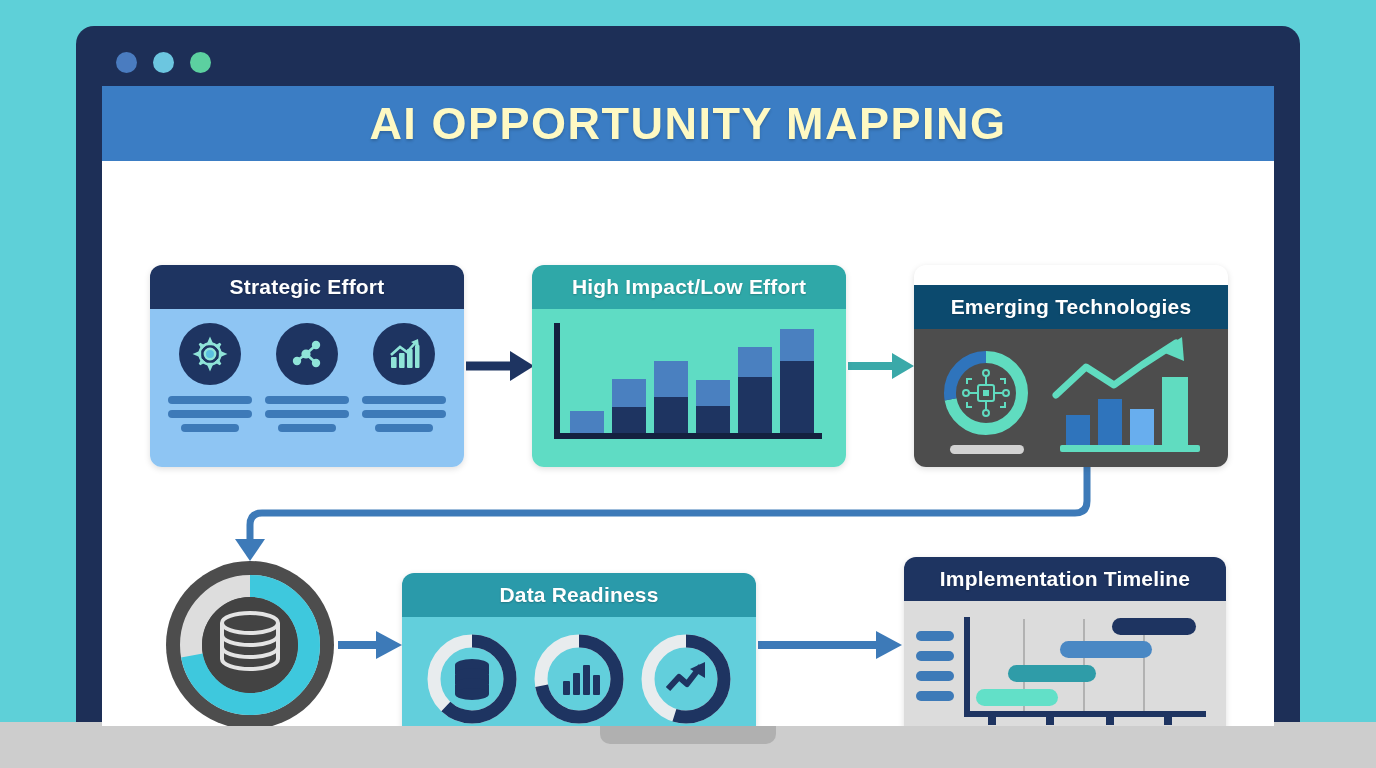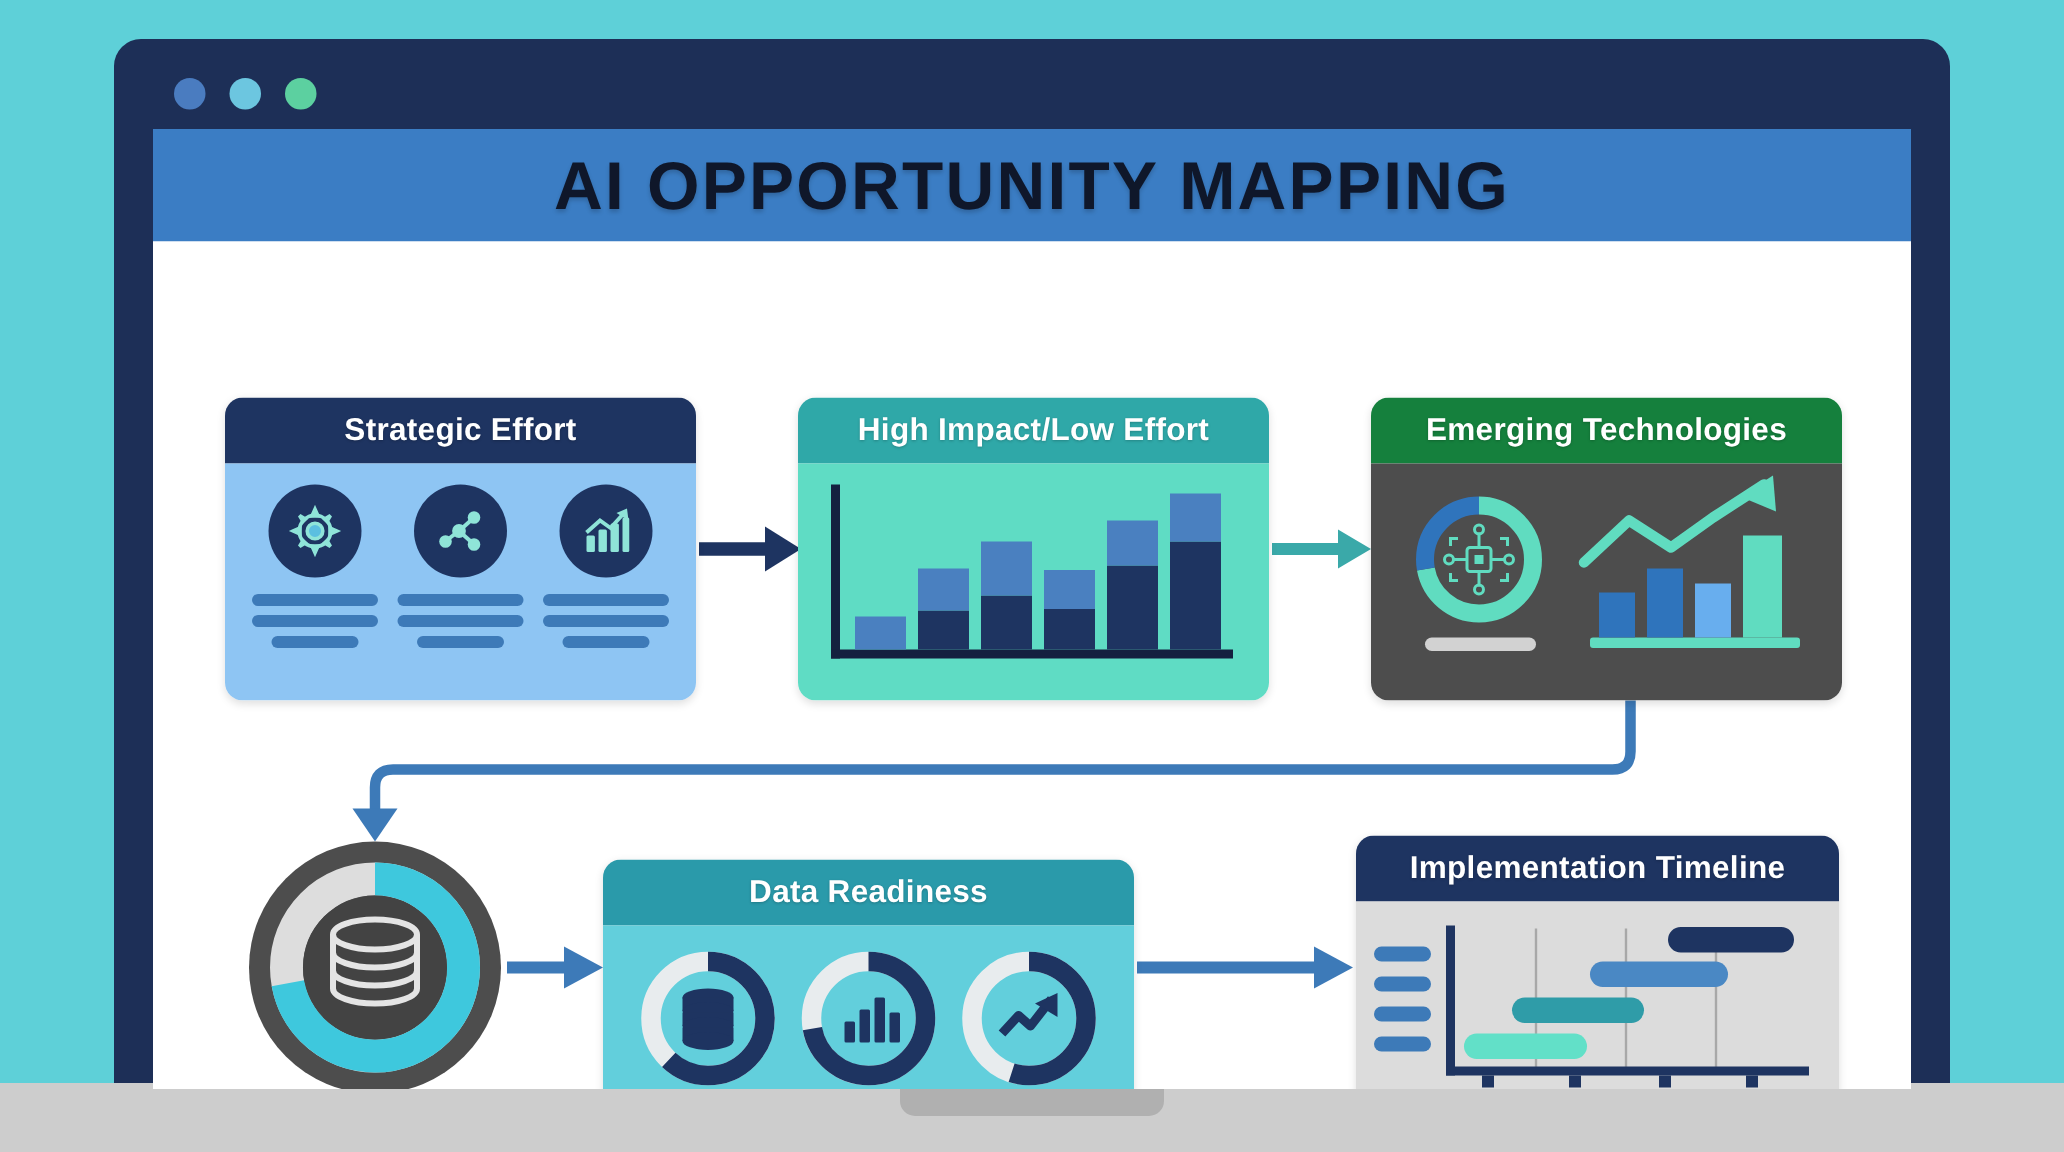--- a/index.html
+++ b/index.html
@@ -45,21 +45,21 @@
     width: 1172px; height: 640px;
     background: #ffffff;
     overflow: hidden;
   }
   .titlebar {
     width: 100%; height: 75px;
     background: #3b7dc4;
     display: flex; align-items: center; justify-content: center;
   }
   .titlebar h1 {
-    color: #0f172a;
+    color: #fef9c3;
     font-size: 45px;
     font-weight: bold;
     letter-spacing: 1.5px;
     text-shadow: 0 2px 3px rgba(0,0,0,.18);
   }
 
   .canvas { position: relative; width: 1172px; height: 565px; background: #fff; }
 
   
   .card { position: absolute; border-radius: 12px; overflow: hidden;
@@ -82,21 +82,21 @@
   .ln { height: 8px; border-radius: 4px; background: #3d7ab8; }
   .ln.w100 { width: 84px; } .ln.w70 { width: 58px; }
 
   
   #card-impact { left: 430px; top: 104px; width: 314px; height: 202px; text-align: center; }
   #card-impact .card-head { background: #2fa8a8; }
   #card-impact .card-body { height: 158px; background: #5fdcc4; }
 
   
   #card-emerging { left: 812px; top: 104px; width: 314px; height: 202px; }
-  #card-emerging .card-head { background: #15803d; }
+  #card-emerging .card-head { background: #0c4a6e; margin-top: 20px; }
   #card-emerging .card-body { height: 158px; background: #4d4d4d; }
 
   
   #card-data { left: 300px; top: 396px; width: 354px; height: 203px; margin-top: 16px; }
   #card-data .card-head { background: #2a9aaa; }
   #card-data .card-body { height: 159px; background: #62cfdc; }
 
   
   #card-timeline { left: 802px; top: 396px; width: 322px; height: 203px; }
   #card-timeline .card-head { background: #1e3461; }

